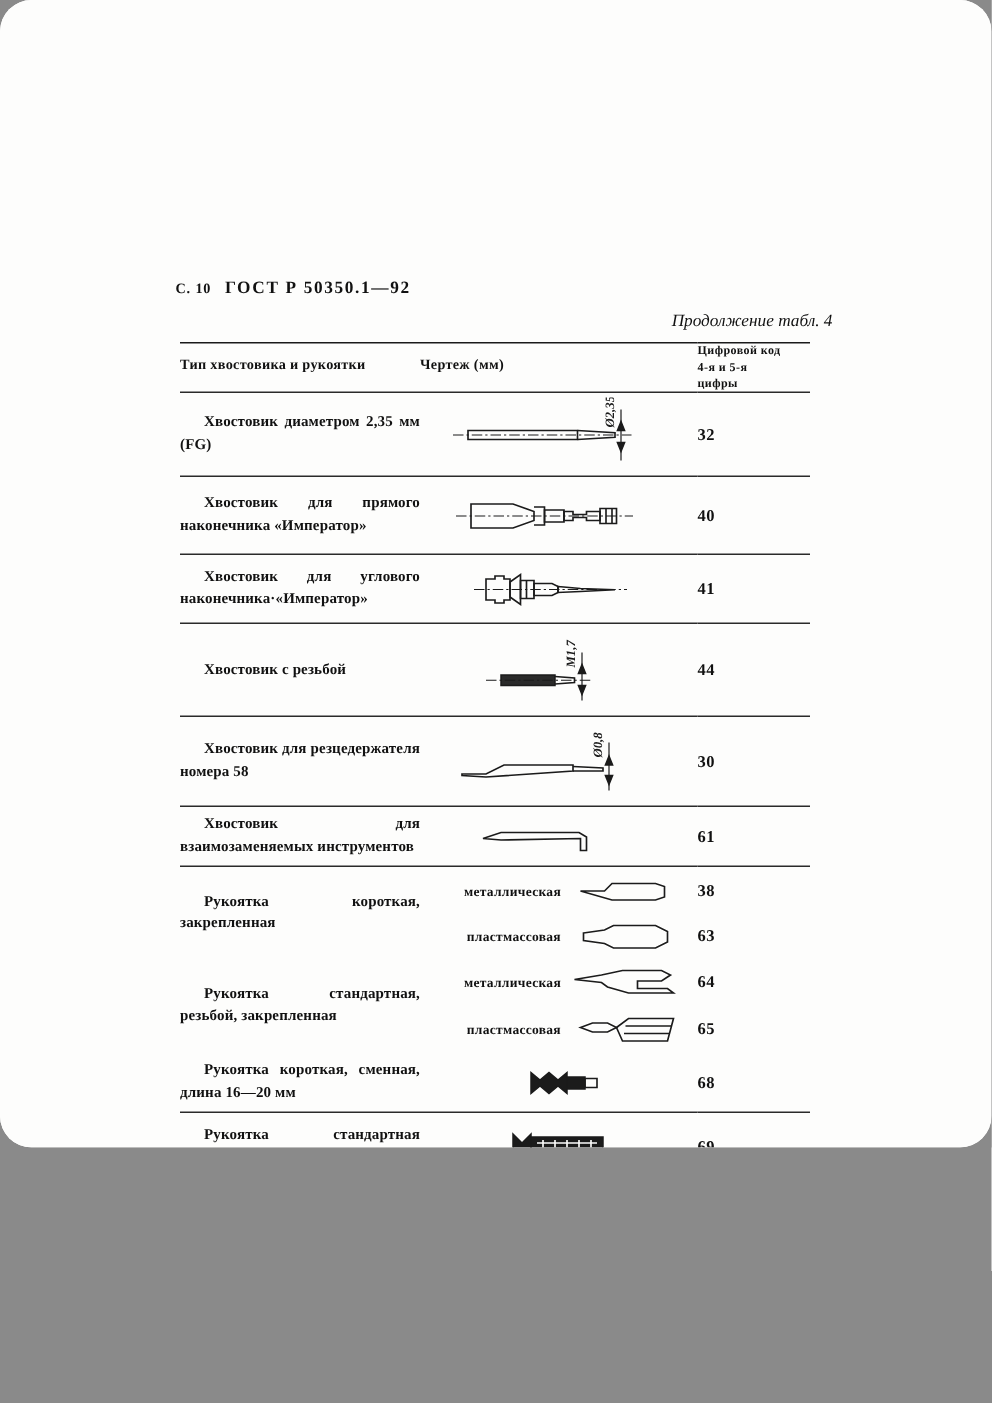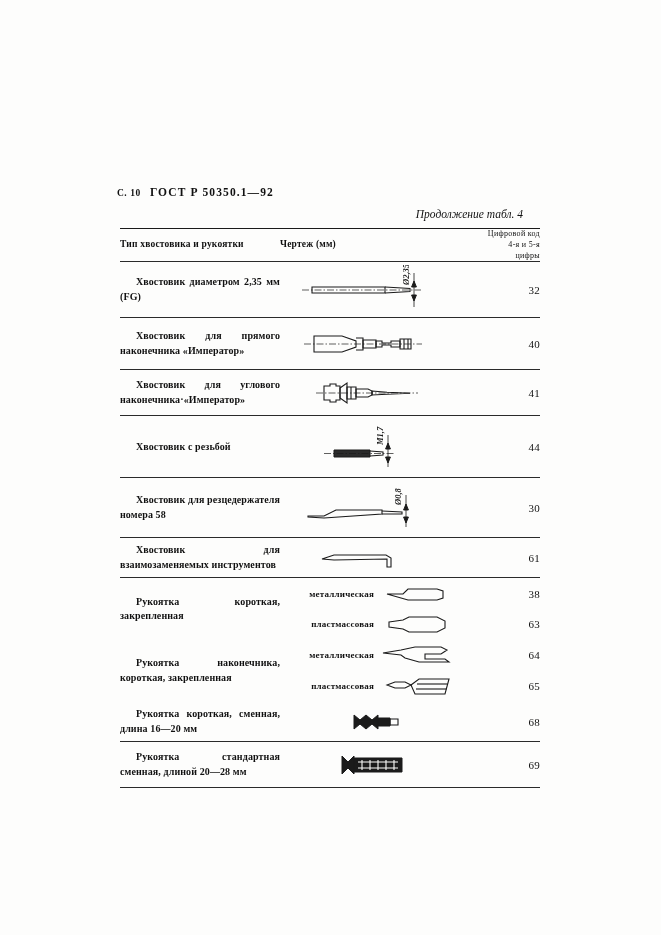--- a/index.html
+++ b/index.html
@@ -6,24 +6,25 @@
     margin: 0;
     padding: 0;
     background: #8a8a8a;
   }
   body {
     font-family: "Liberation Serif", serif;
   }
   .page {
     position: relative;
     width: 661px;
-    height: 935px;
+    height: 765px;
     background: #ffffff;
     margin: 0 auto;
     overflow: hidden;
+    border-radius: 21px;
   }
   .sheet {
     position: absolute;
     left: 0; top: 0;
     width: 661px;
     height: 935px;
     background: #fdfdfc;
   }
 
   
@@ -43,21 +44,21 @@
     font-weight: bold;
   }
   .runhead .gost {
     margin-left: 6px;
     letter-spacing: 1.1px;
   }
 
   
   .contin {
     position: absolute;
-    right: 138px;
+    right: 106px;
     top: 208px;
     font-style: italic;
     font-size: 11.5px;
     color: #111;
     white-space: nowrap;
   }
 
   
   .tbl {
     position: absolute;
@@ -99,23 +100,23 @@
     letter-spacing: 0.1px;
     padding: 7px 10px 7px 9px;
     line-height: 1.45;
     text-align: justify;
     text-indent: 16px;
     -moz-text-align-last: left;
     text-align-last: left;
   }
 
   .code {
-    text-align: right;
+    text-align: left;
     font-size: 11px;
-    font-weight: normal;
+    font-weight: bold;
     letter-spacing: 0.3px;
   }
 
   .draw {
     text-align: right;
     padding: 4px 0;
     line-height: 0;
   }
   .sub-label {
     font-size: 9px;
@@ -290,21 +291,21 @@
               <svg width="90" height="24" viewBox="0 0 90 24">
                 <path class="s" d="M14 10 L28 8 L34 5 L62 5 L70 9 L70 16 L62 20 L34 20 L28 17 L14 15 Z"></path>
               </svg>
             </div>
           </div>
         </td>
         <td class="code rule-bottom">63</td>
       </tr>
 
       <tr style="height:31px">
-        <td class="desc rule-bottom" rowspan="2">Рукоятка    наконечника, короткая, закрепленная</td>
+        <td class="desc rule-bottom" rowspan="2">Рукоятка    стандартная, резьбой, закрепленная</td>
         <td class="draw vline-l vline-r rule-thin">
           <div class="sub-grid">
             <div class="lbl sub-label">металлическая</div>
             <div class="fig">
               <svg width="90" height="26" viewBox="0 0 90 26">
                 <path class="s" d="M8 11 L26 8 L40 5 L66 5 L72 8 L66 12 L50 12 L50 17 L70 17 L74 20 L44 20 L30 16 L26 13 Z"></path>
               </svg>
             </div>
           </div>
         </td>

